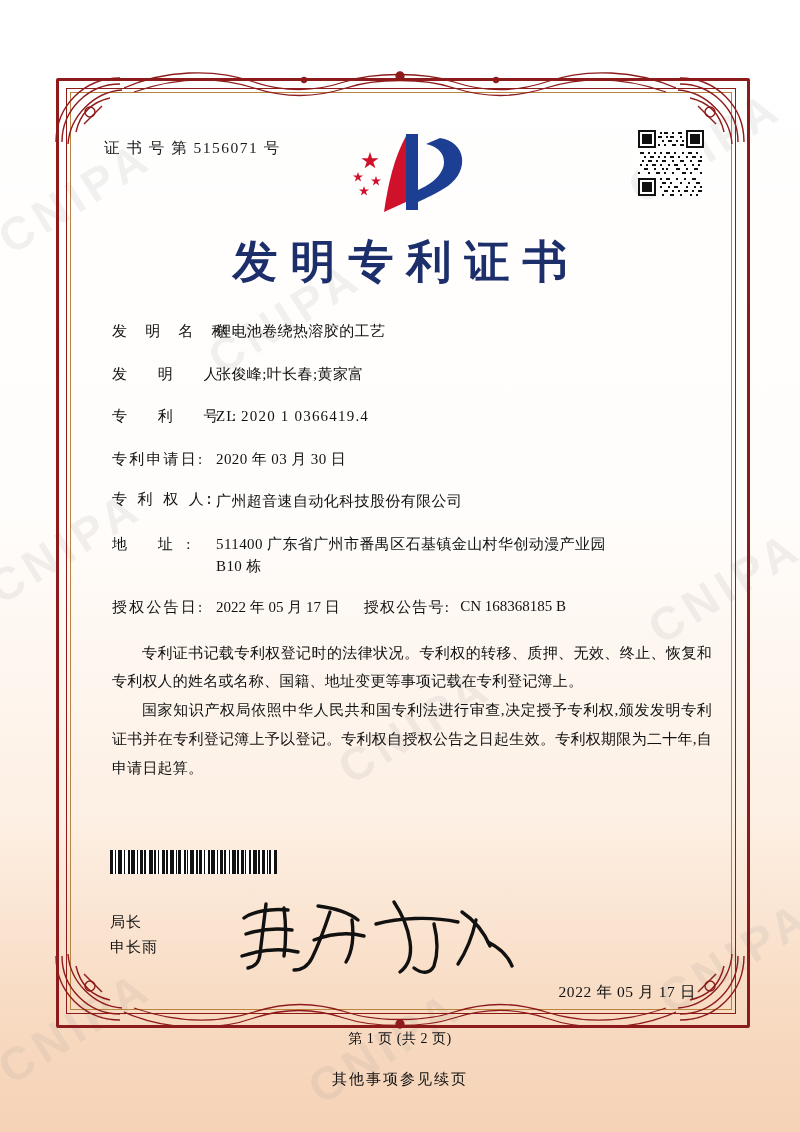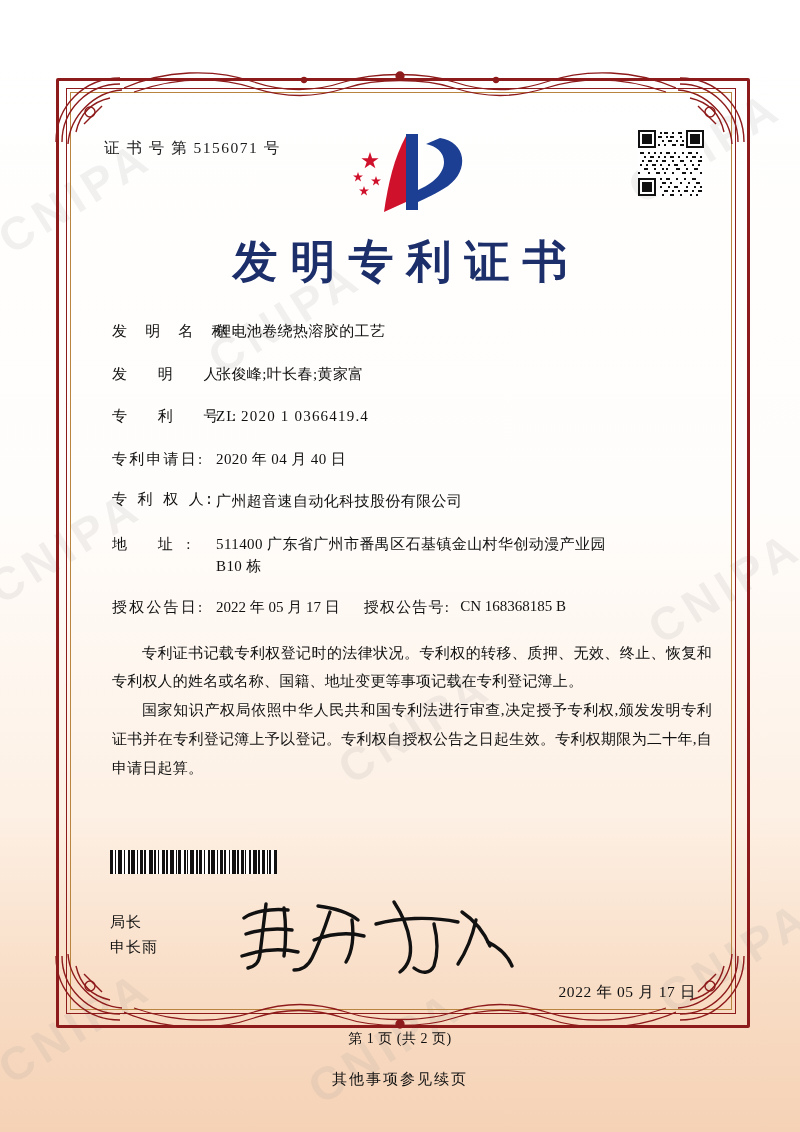--- a/index.html
+++ b/index.html
@@ -463,21 +463,21 @@
         <div class="f-value">张俊峰;叶长春;黄家富</div>
       </div>
 
       <div class="field-row">
         <div class="f-label sp2">专 利 号:</div>
         <div class="f-value idx">ZL 2020 1 0366419.4</div>
       </div>
 
       <div class="field-row">
         <div class="f-label sp3">专利申请日:</div>
-        <div class="f-value">2020 年 04 月 40 日</div>
+        <div class="f-value">2020 年 03 月 30 日</div>
       </div>
 
       <div class="field-row">
         <div class="f-label sp4">专 利 权 人:</div>
         <div class="f-value">广州超音速自动化科技股份有限公司</div>
       </div>
 
       <div class="field-row">
         <div class="f-label sp2">地 址:</div>
         <div class="f-value" style="max-width:400px;">511400 广东省广州市番禺区石基镇金山村华创动漫产业园 B10 栋</div>

